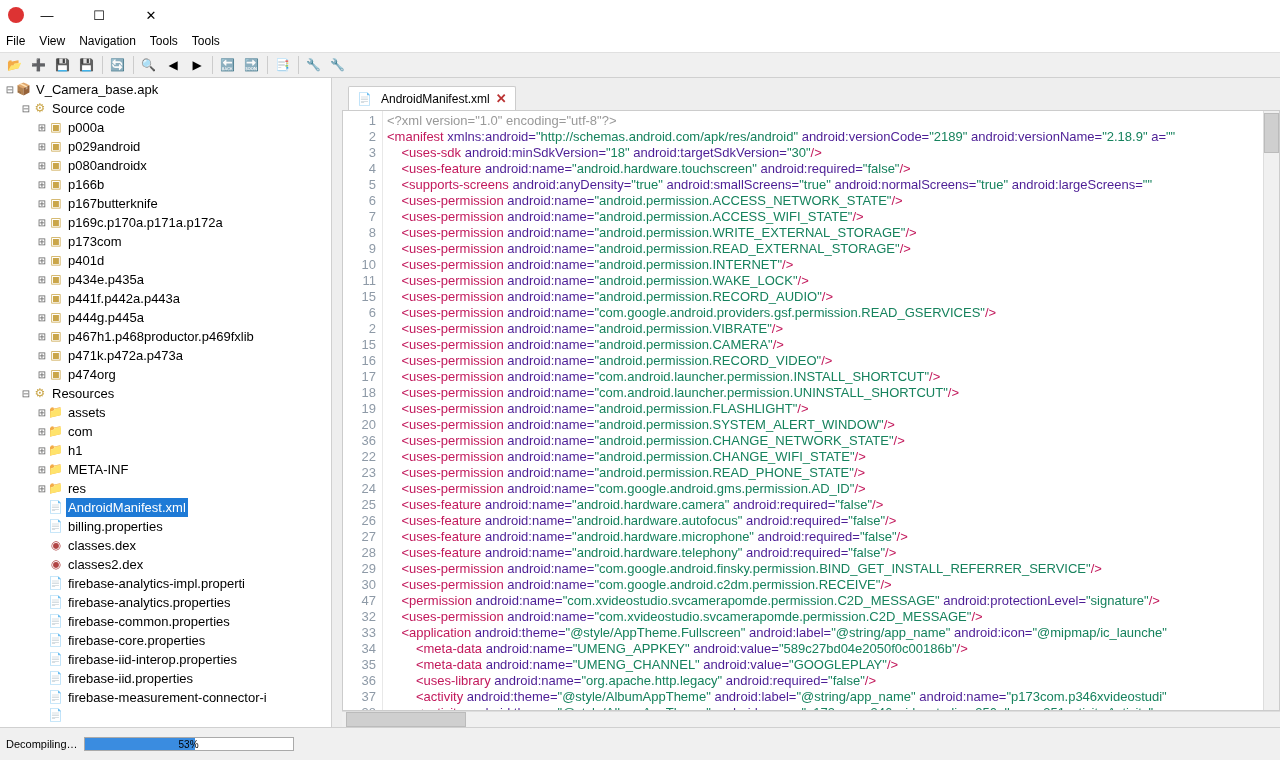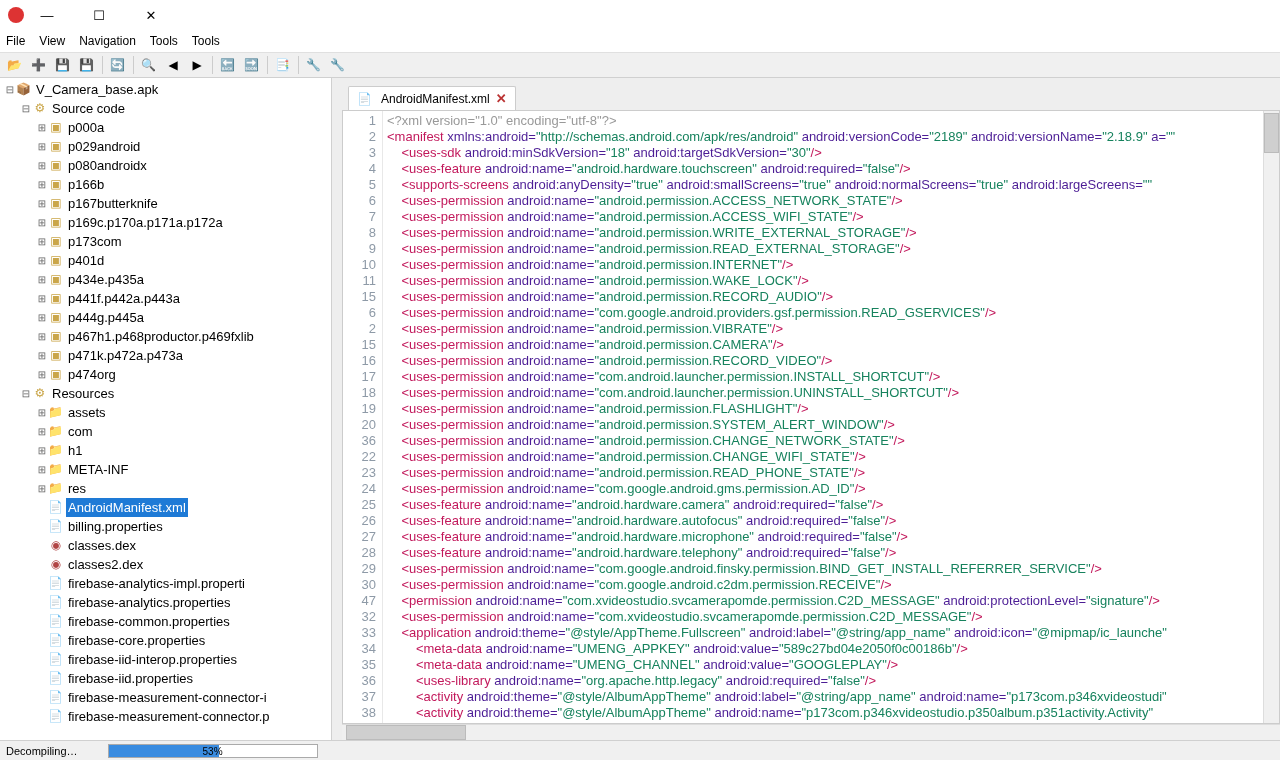--- a/index.html
+++ b/index.html
@@ -41,22 +41,22 @@
 .gutter { width: 40px; padding: 2px 6px 2px 0; text-align: right; color: #8e9aa7; background: #fff; user-select: none; line-height: 16px; border-right: 1px solid #e8e8e8;}
 .code { flex: 1; padding: 2px 0 2px 4px; overflow-x: auto; white-space: pre; line-height: 16px; }
 .code-line { height: 16px; }
 .vscroll { width: 16px; background: #f0f0f0; border-left: 1px solid #ddd; }
 .vscroll .thumb { height: 40px; margin-top: 2px; background: #cfcfcf; border: 1px solid #bbb; } 
 .tok-tag { color: #c2185b; }
 .tok-attr { color: #4c1d95; }
 .tok-str { color: #16825d; }
 .tok-grey { color: #999; }
 
-.statusbar { height: 20px; display: flex; align-items: center; padding: 0 6px; gap: 6px; background: #f0f0f0; border-top: 1px solid #d0d0d0; font-size: 11px; }
-.progress { width: 210px; height: 14px; border: 1px solid #aaa; position: relative; background: #fff; margin-left: 24px; }
+.statusbar { height: 33px; display: flex; align-items: center; padding: 0 6px; gap: 6px; background: #f0f0f0; border-top: 1px solid #d0d0d0; font-size: 11px; }
+.progress { width: 210px; height: 14px; border: 1px solid #aaa; position: relative; background: #fff; }
 .progress .fill { position: absolute; top: 0; left: 0; height: 100%; background: #3a8ce0; }
 .progress .pct { position: absolute; width: 100%; text-align: center; font-size: 10px; line-height: 14px; }
 
 .hscroll-strip { height: 16px; background: #f0f0f0; border-top:1px solid #ddd; display:flex; }
 .hscroll-thumb { width: 120px; height: 100%; background: #cfcfcf; border:1px solid #bbb; margin-left:4px;}
 </style>
 </head>
 <body>
 
 <div class="titlebar">
@@ -261,21 +261,20 @@
           <span class="label">firebase-iid.properties</span>
         </div>
         <div class="tree-row" style="padding-left: 36px;">
           <span class="tw"> </span>
           <span class="ic file">📄</span>
           <span class="label">firebase-measurement-connector-i</span>
         </div>
         <div class="tree-row" style="padding-left: 36px;">
           <span class="tw"> </span>
           <span class="ic file">📄</span>
-          <span class="label">firebase-measurement-connector.p</span>
         </div>
       </div>
   </div>
 
   <div class="editor-area">
     <div class="tabbar">
       <div class="tab">
         <span class="ic file">📄</span>
         <span>AndroidManifest.xml</span>
         <span class="close">✕</span>

